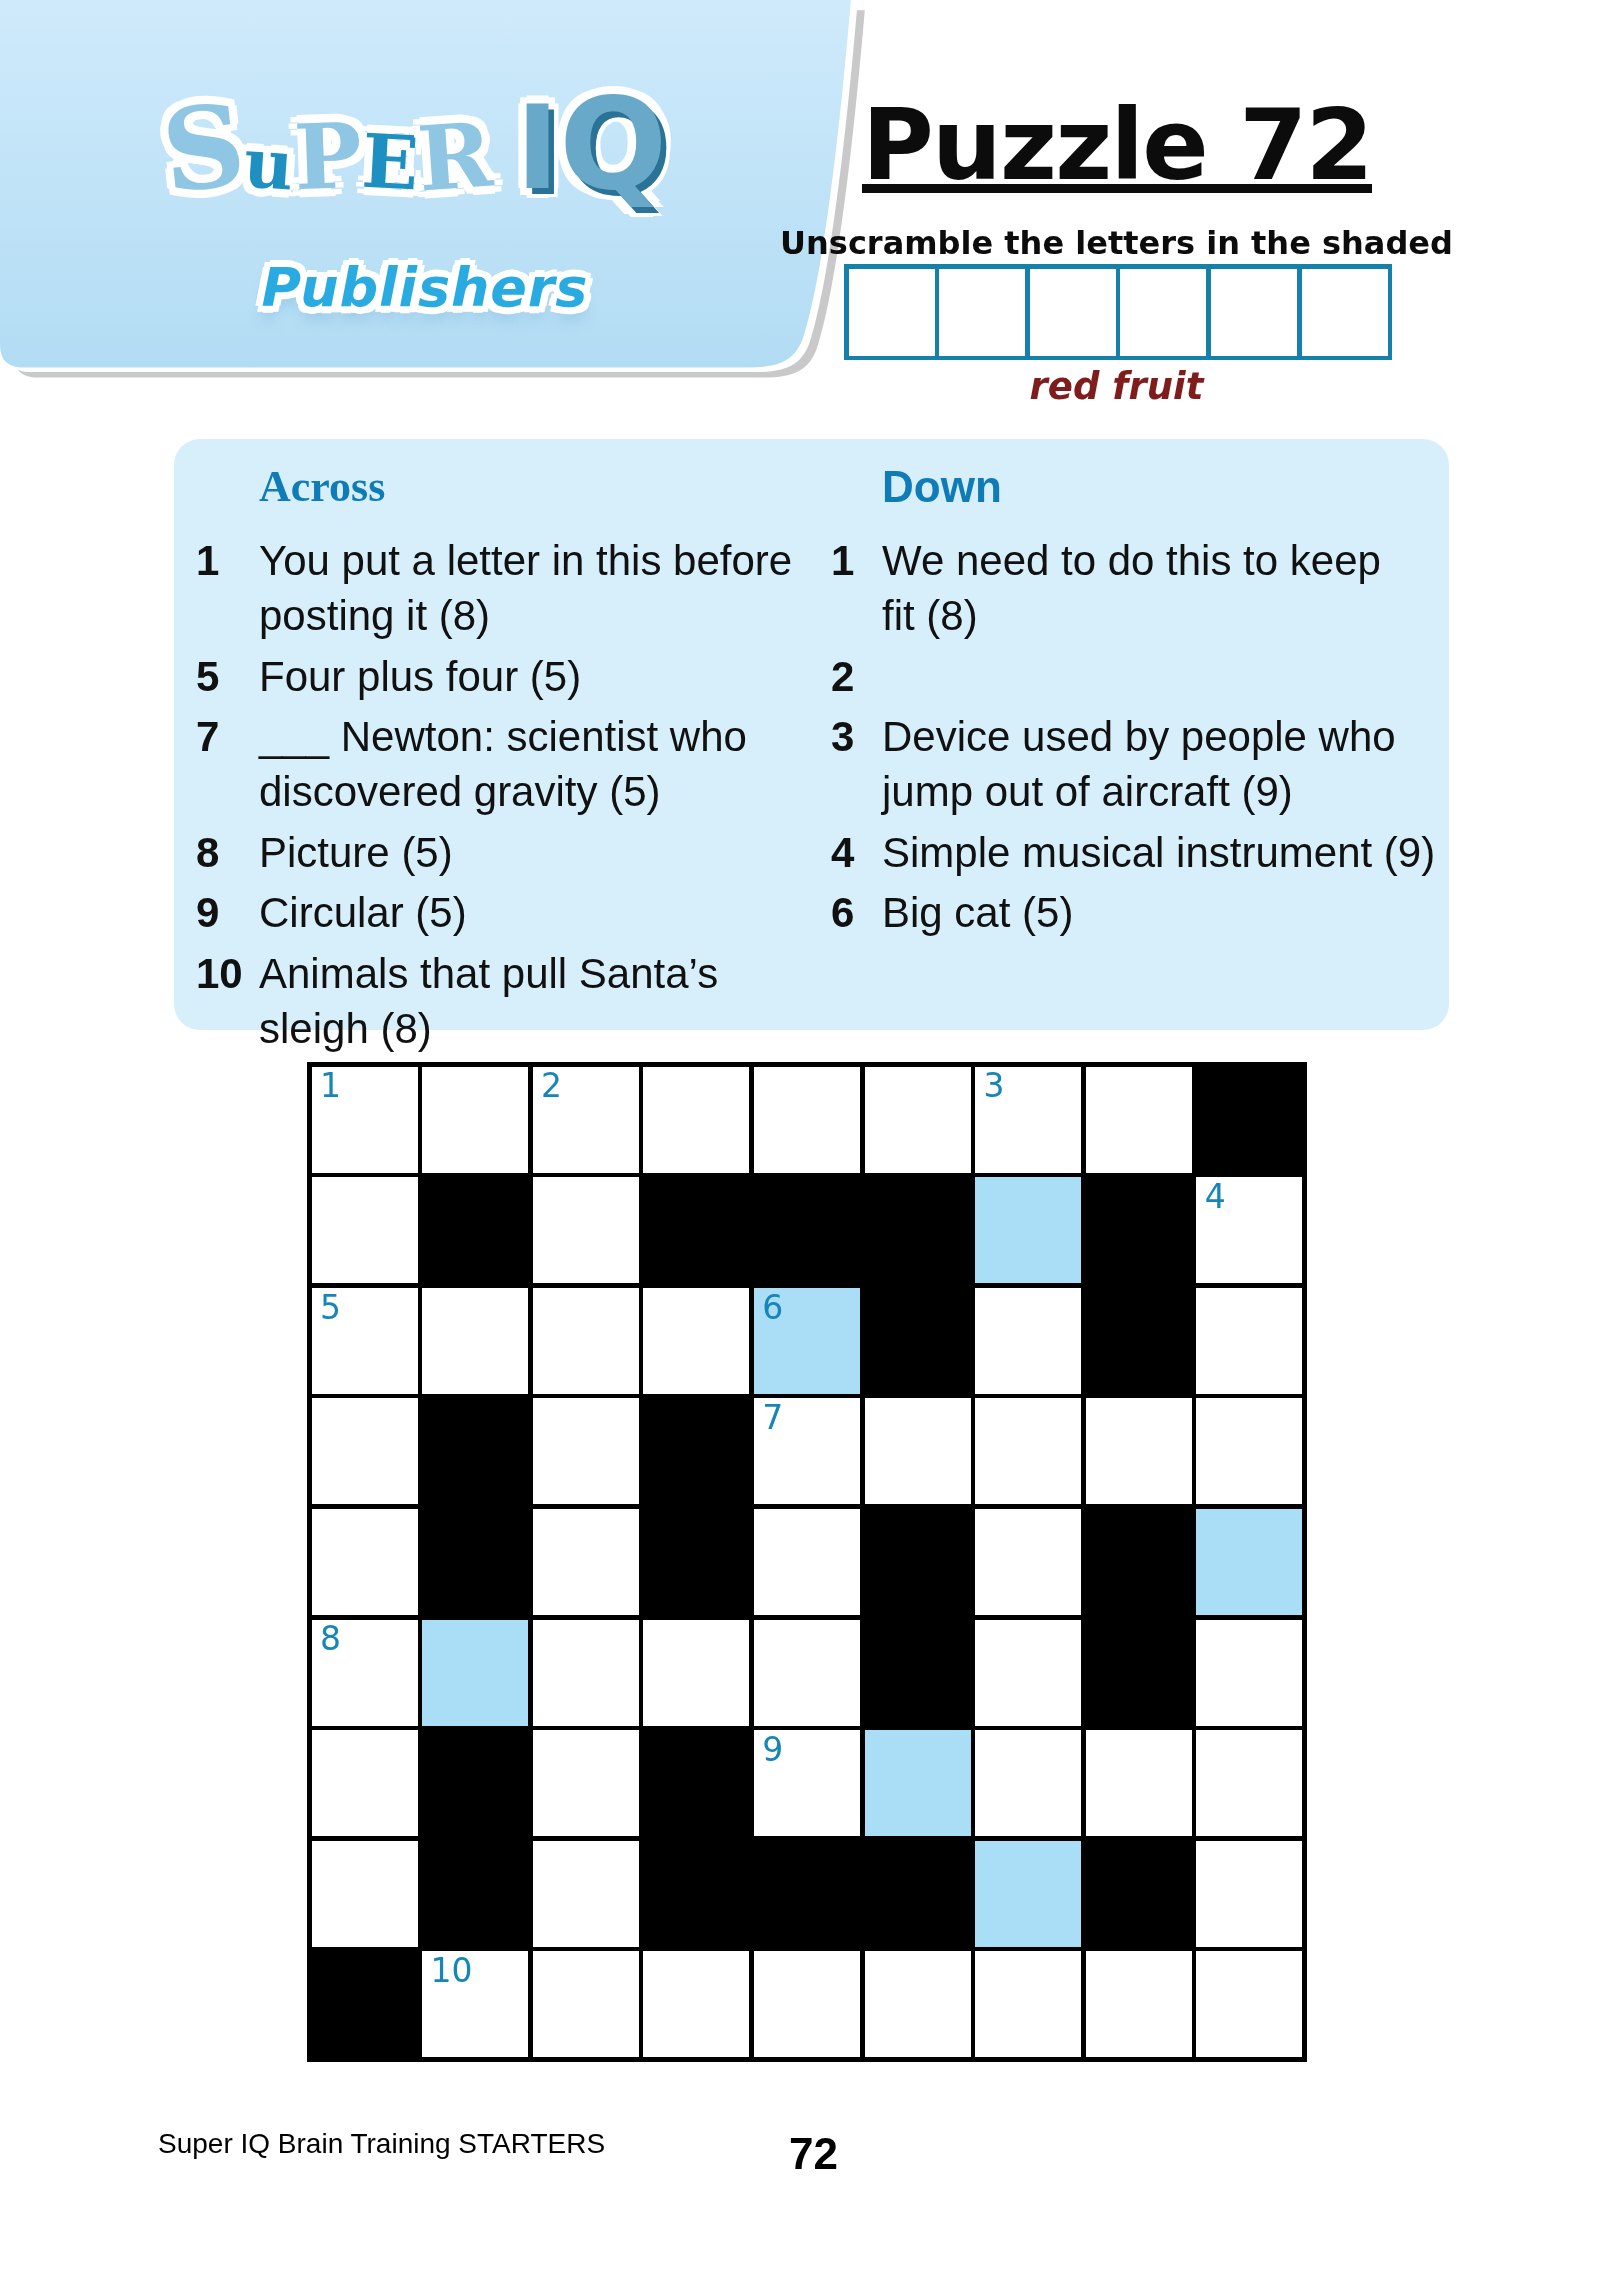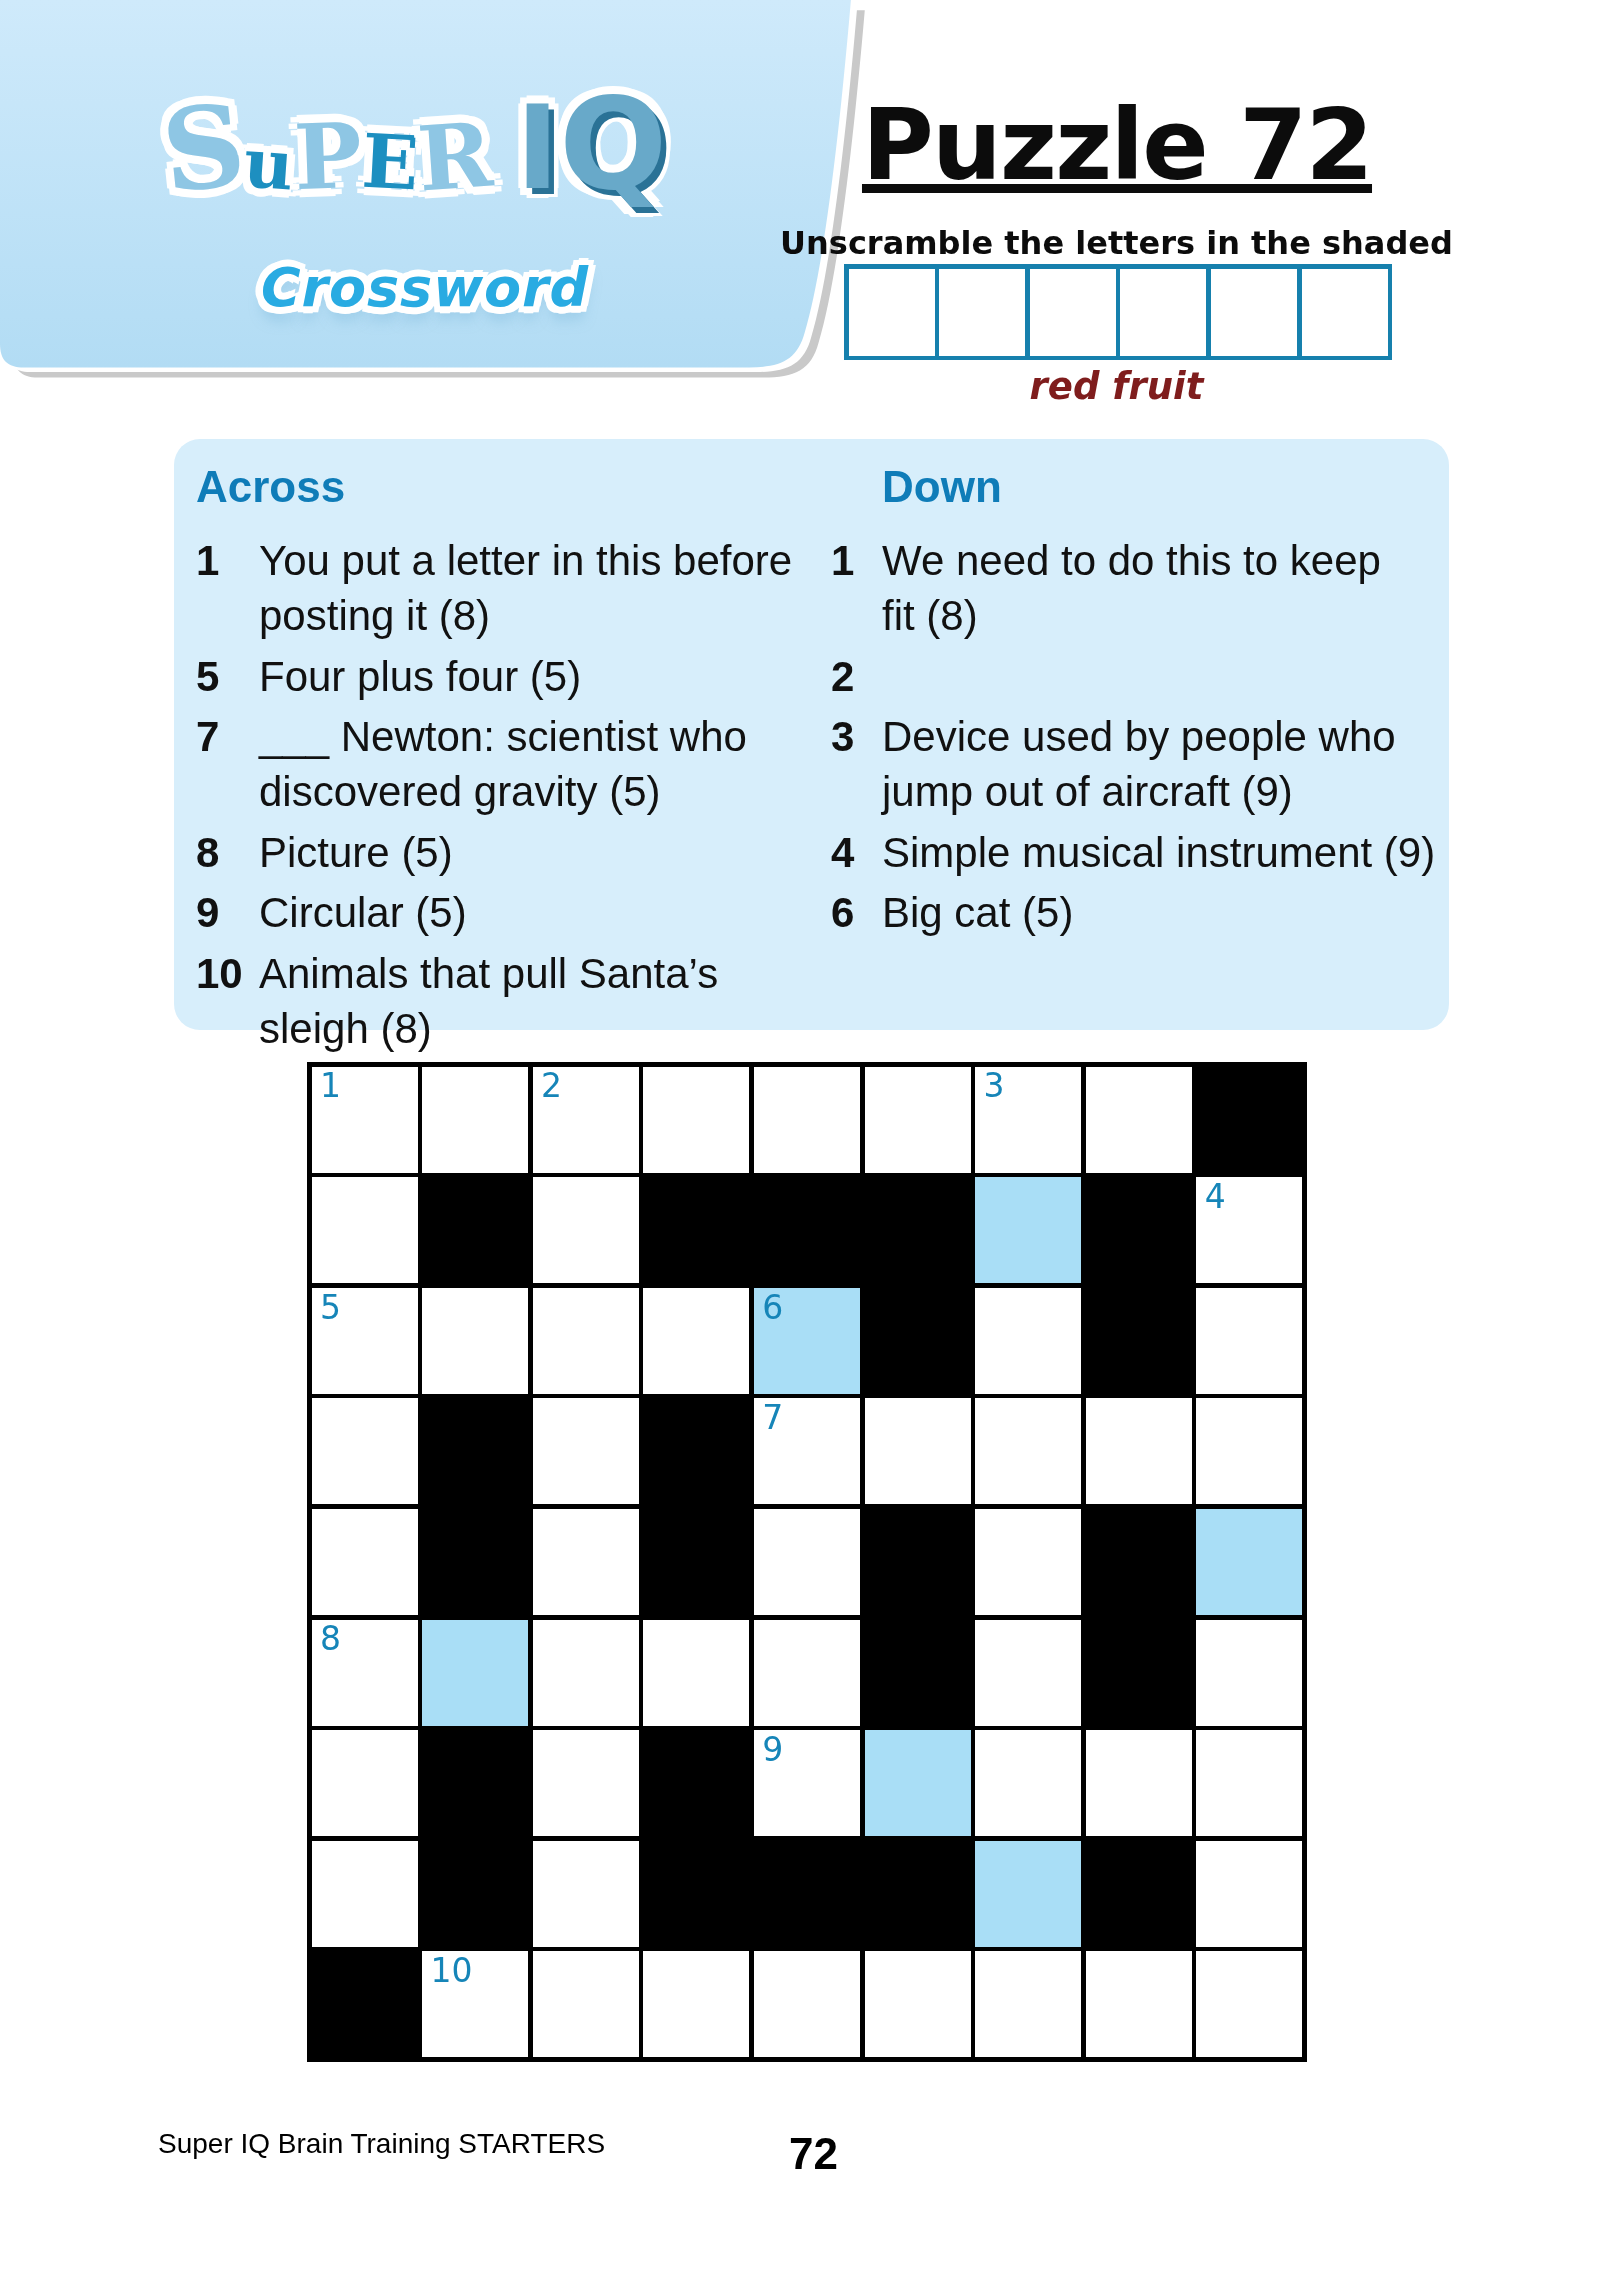--- a/index.html
+++ b/index.html
@@ -42,21 +42,21 @@
   .answer-hint{position:absolute;left:775px;top:365px;width:683px;text-align:center;
     font:italic 600 37px/1.2 "DejaVu Sans", sans-serif;color:#7f1d1d;}
 
   
   .clue-panel{position:absolute;left:174px;top:439px;width:1275px;height:591px;
     background:#d7eefb;border-radius:26px;}
   .clue-col{position:absolute;top:24px;}
   .clue-col.across{left:22px;width:609px;}
   .clue-col.down{left:657px;width:600px;}
   .clue-heading{font:bold 44px/1.1 "Liberation Sans", sans-serif;color:#0f7cb8;margin:0 0 22px 0;}
-  .across .clue-heading{}
+  .across .clue-heading{margin-left:63px;font-family:Liberation Serif, serif;}
   .down .clue-heading{margin-left:51px;}
   .clue-row{display:flex;margin-bottom:5.5px;font:42px/55px "Liberation Sans", sans-serif;color:#111;}
   .clue-num{font-weight:bold;}
   .across .clue-num{flex:0 0 63px;}
   .down .clue-num{flex:0 0 51px;}
   .clue-line{white-space:nowrap;}
 
   
   .grid{position:absolute;left:307px;top:1062px;display:grid;
     grid-template-columns:repeat(9,106px);grid-auto-rows:106px;gap:4.6px;background:#000;padding:4.6px;}
@@ -83,21 +83,21 @@
         <stop offset="1" stop-color="#b2dcf4"></stop>
       </linearGradient>
     </defs>
     <path d="M0,0 L922,0 C910,140 893,290 872,360 C864,390 846,398 812,398 L26,398 C8,398 0,390 0,372 Z" transform="translate(15,11)" fill="#c9c9c9"></path>
     <path d="M0,0 L922,0 C910,140 893,290 872,360 C864,390 846,398 812,398 L26,398 C8,398 0,390 0,372 Z" transform="translate(7,5)" fill="#ffffff"></path>
     <path d="M0,0 L922,0 C910,140 893,290 872,360 C864,390 846,398 812,398 L26,398 C8,398 0,390 0,372 Z" fill="url(#hp)"></path>
   </svg>
 
   <div class="logo"><span class="logo-letter ll-light">S</span><span class="logo-letter ll-dark">u</span><span class="logo-letter ll-light">P</span><span class="logo-letter ll-dark">E</span><span class="logo-letter ll-light">R</span><span class="logo-letter ">&nbsp;</span><span class="logo-letter ll-iq">I</span><span class="logo-letter ll-iq">Q</span></div>
 
-  <div class="series-label">Crossword</div>
+  <div class="series-label">Publishers</div>
 
   <div class="puzzle-title">Puzzle 72</div>
   <div class="instruction">Unscramble the letters in the shaded boxes!</div>
   <div class="ans-boxes">
       <div class="ans-box"></div>
       <div class="ans-box"></div>
       <div class="ans-box"></div>
       <div class="ans-box"></div>
       <div class="ans-box"></div>
       <div class="ans-box"></div>

